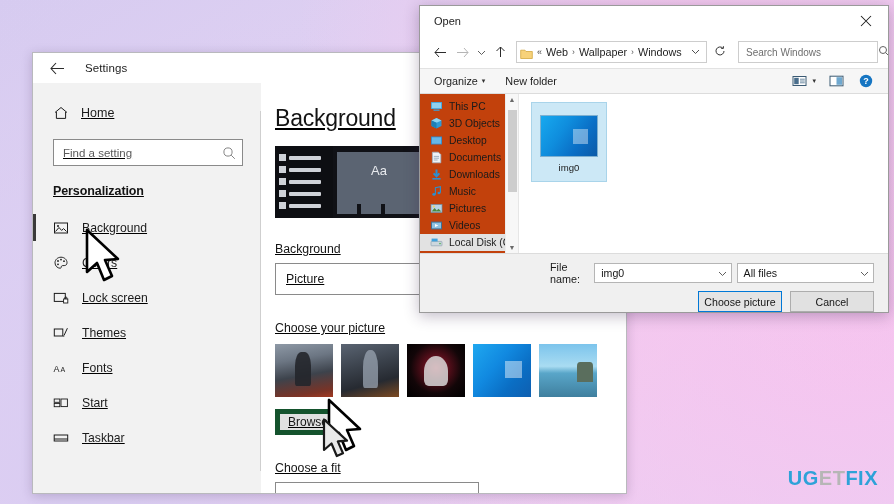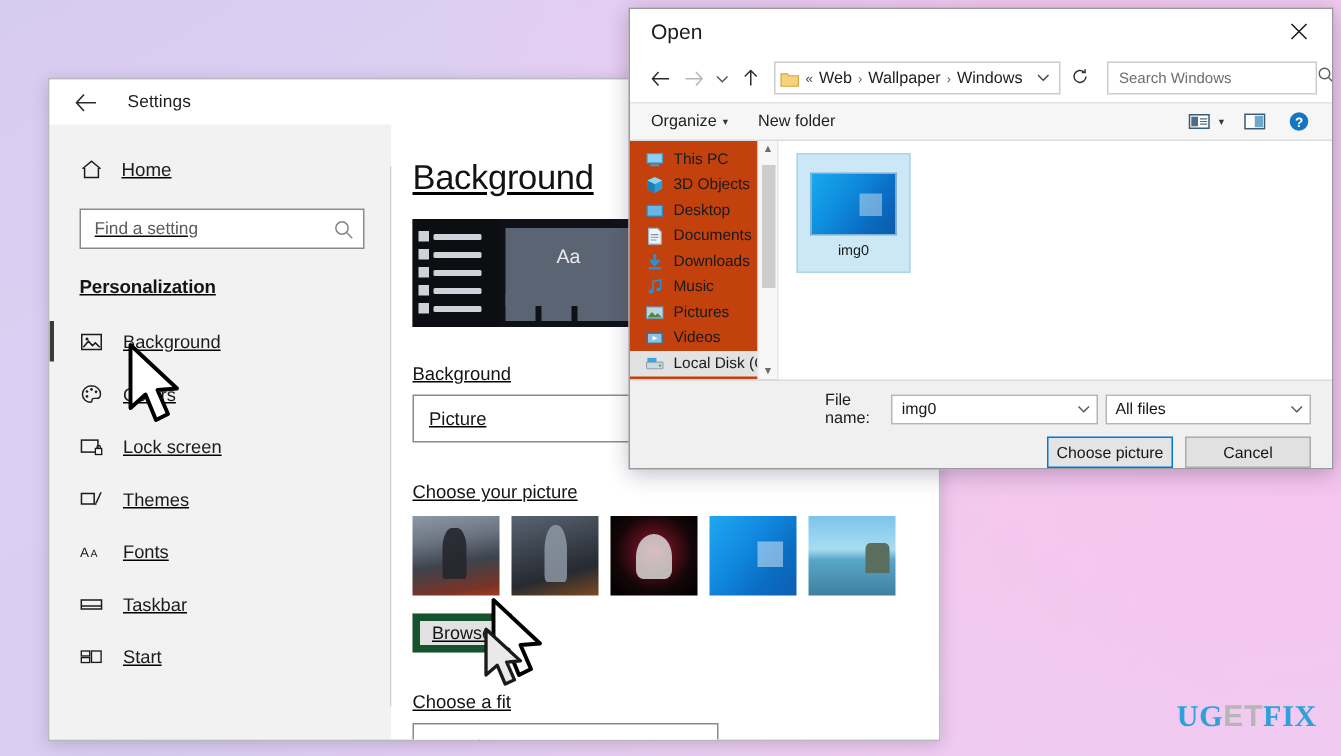--- a/index.html
+++ b/index.html
@@ -142,21 +142,21 @@
   .open-dlg{
     position:absolute; left:419px; top:5px; width:470px; height:308px;
     background:#f0f0f0; border:1px solid #9a9a9a;
     box-shadow:0 3px 14px rgba(50,30,70,.30);
     display:flex; flex-direction:column; overflow:hidden;
   }
   .dlg-title{
     height:30px; flex:0 0 30px; background:#fff; display:flex; align-items:center;
     padding-left:14px; position:relative;
   }
-  .dlg-title .t{ font-size:14px; color:#1d1d1d; }
+  .dlg-title .t{ font-size:11px; color:#1d1d1d; }
   .dlg-close{
     position:absolute; right:0; top:0; width:44px; height:30px;
     display:flex; align-items:center; justify-content:center; font-size:14px; color:#1d1d1d;
   }
   .addr-row{
     height:32px; flex:0 0 32px; background:#fff; display:flex; align-items:center;
     padding:0 10px 0 10px; gap:2px;
   }
   .nav-arrow{
     width:20px;height:22px;display:flex;align-items:center;justify-content:center;
@@ -253,21 +253,21 @@
   .dbtn.primary{ border:1.5px solid #0078d7; background:#e4e4e4; }
 
   
   .cursor{ position:absolute; pointer-events:none; }
 
   
   .wm{
     position:absolute; right:16px; bottom:14px; font-size:20px; font-weight:bold;
     letter-spacing:.5px;
   }
-  .wm .b{ color:#2ea2d8;font-family:Liberation Serif, serif; }
+  .wm .b{ color:#2ea2d8; }
   .wm .g{ color:#b6b6b6; }
 </style>
 </head>
 <body>
 
 <div class="settings-win">
 
   <div class="settings-titlebar">
     <div class="back-btn">
       <svg width="15" height="13" viewBox="0 0 15 13">
@@ -358,36 +358,36 @@
                 <text x="0.4" y="11.5" font-size="9" font-family="Liberation Sans, sans-serif" fill="#1b1b1b">A</text>
                 <text x="7.4" y="11.5" font-size="7" font-family="Liberation Sans, sans-serif" fill="#1b1b1b">A</text>
               </svg>
           </span>
           <span>Fonts</span>
         </div>
 
         <div class="nav-item">
           <span class="ic">
             <svg width="16" height="16" viewBox="0 0 16 16">
-                <rect x="1.2" y="5" width="13.5" height="6" stroke="#1b1b1b" stroke-width="1" fill="none"></rect>
-                <path d="M1.2 9 H14.7" stroke="#1b1b1b" stroke-width="1"></path>
-              </svg>
-          </span>
-          <span>Taskbar</span>
-        </div>
-
-        <div class="nav-item">
-          <span class="ic">
-            <svg width="16" height="16" viewBox="0 0 16 16">
                 <rect x="1.2" y="4" width="5.6" height="3.3" stroke="#1b1b1b" stroke-width=".9" fill="none"></rect>
                 <rect x="8" y="4" width="6.4" height="7.6" stroke="#1b1b1b" stroke-width=".9" fill="none"></rect>
                 <rect x="1.2" y="8.4" width="5.6" height="3.3" stroke="#1b1b1b" stroke-width=".9" fill="none"></rect>
               </svg>
           </span>
           <span>Start</span>
+        </div>
+
+        <div class="nav-item">
+          <span class="ic">
+            <svg width="16" height="16" viewBox="0 0 16 16">
+                <rect x="1.2" y="5" width="13.5" height="6" stroke="#1b1b1b" stroke-width="1" fill="none"></rect>
+                <path d="M1.2 9 H14.7" stroke="#1b1b1b" stroke-width="1"></path>
+              </svg>
+          </span>
+          <span>Taskbar</span>
         </div>
 
       </div>
       <div class="nav-divider"></div>
     </div>
 
     <div class="main">
       <div class="page-title">Background</div>
 
       <div class="preview">

